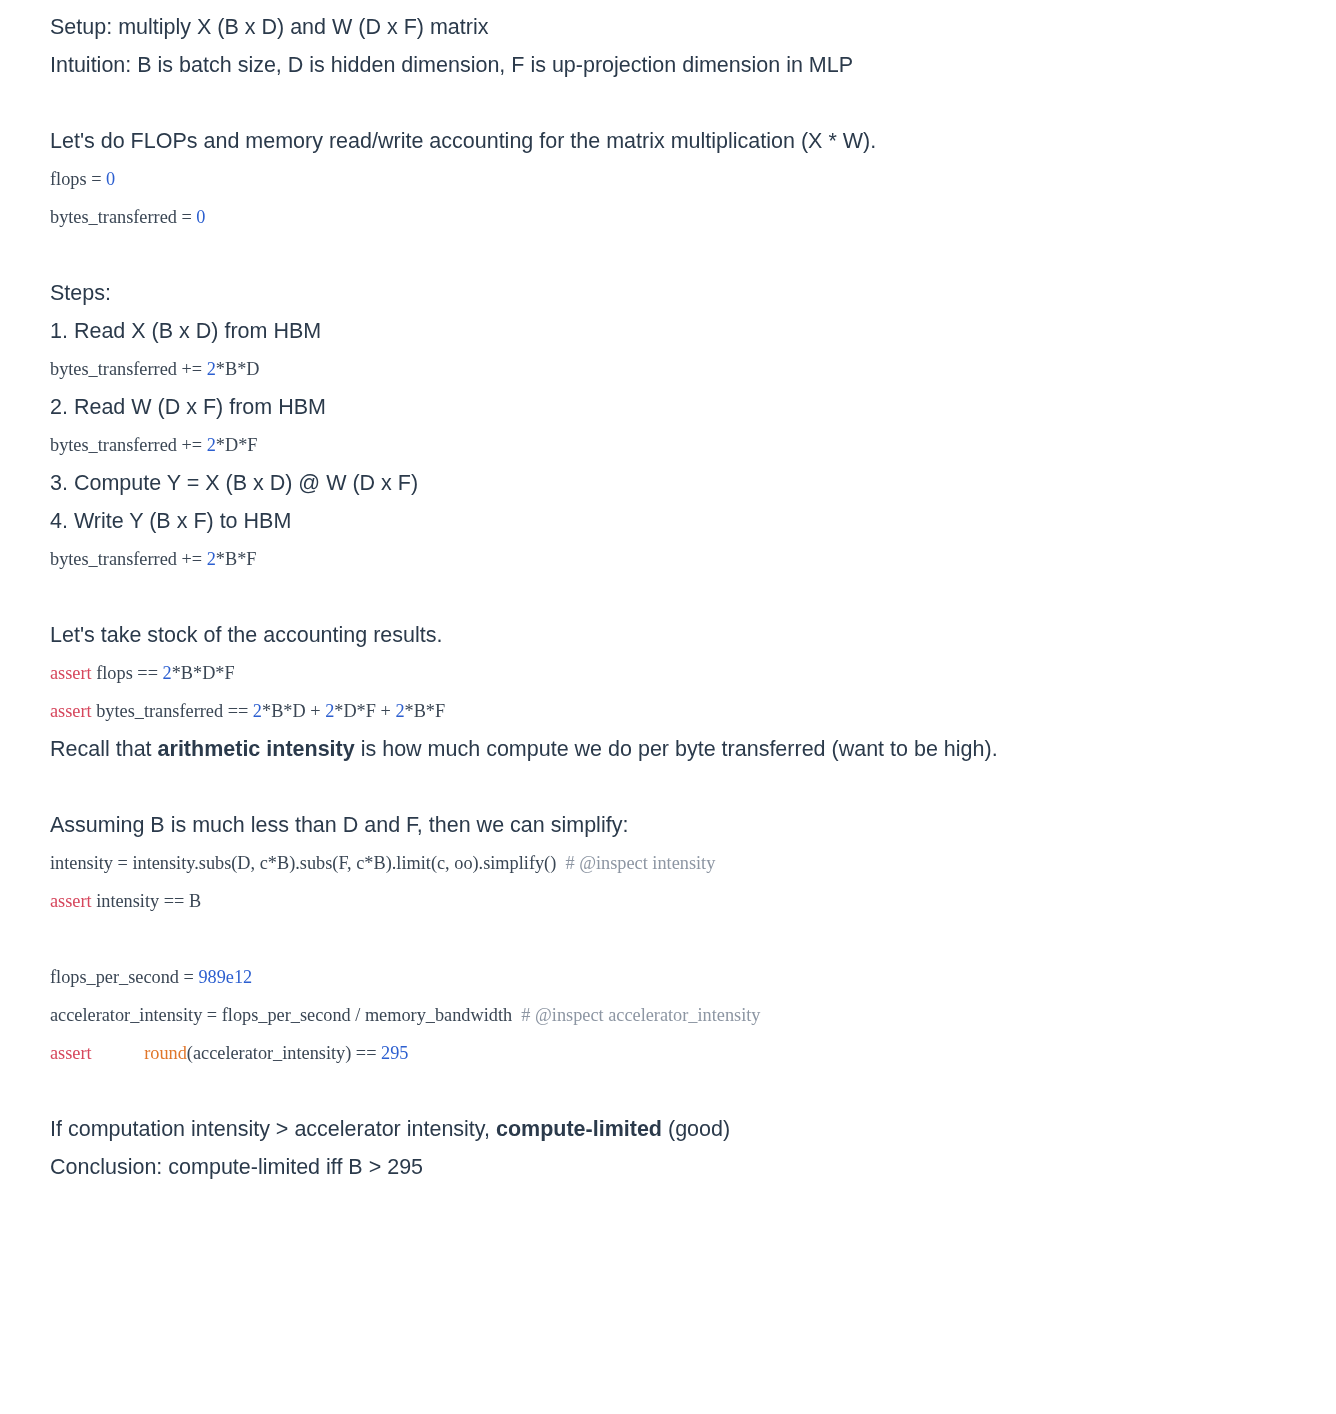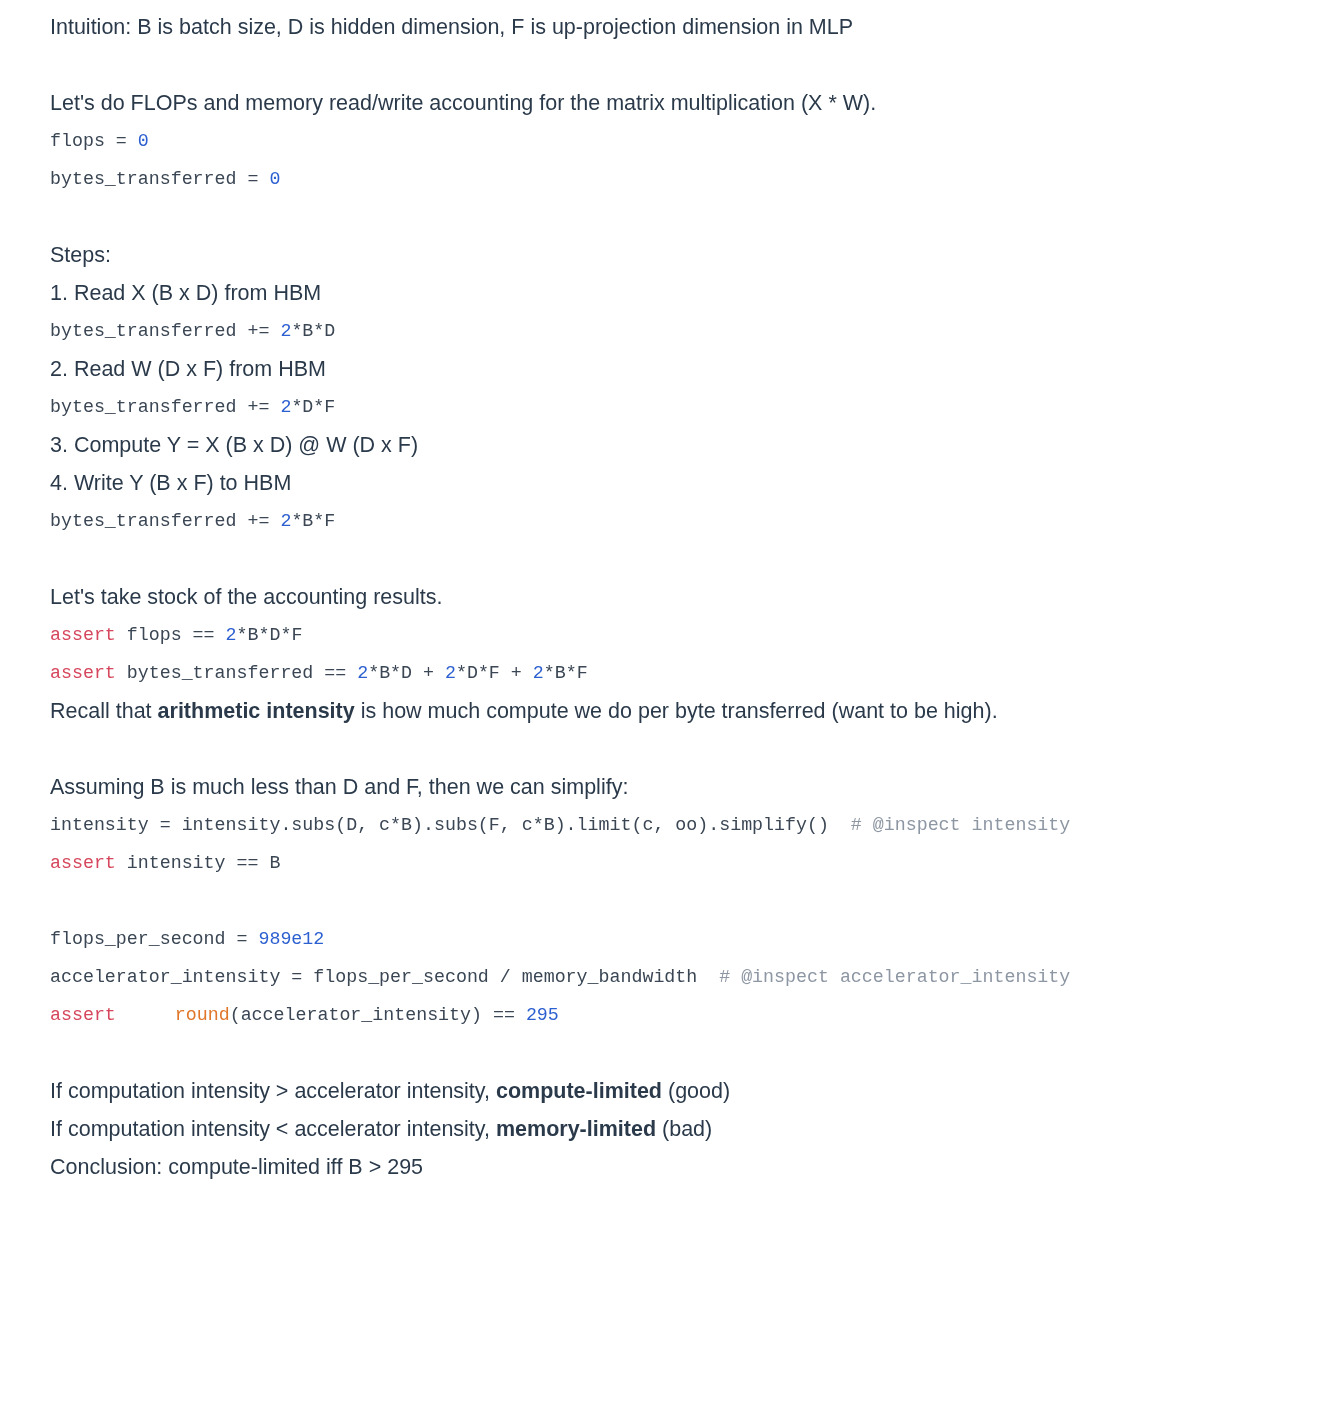--- a/index.html
+++ b/index.html
@@ -25,37 +25,38 @@
   .prose{
     font-family:"Liberation Sans", sans-serif;
     font-size:21.5px;
     line-height:38px;
     color:var(--prose);
     white-space:pre-wrap;
     letter-spacing:0px;
   }
   .prose b{font-weight:bold;}
   .code{
-    font-family:Liberation Mono, monospace;
+    font-family:Liberation Serif, serif;
     font-size:18.3px;
     line-height:38px;
     color:var(--code);
     white-space:pre-wrap;
   }
   .code .num{color:var(--num);}
   .code .kw{color:var(--kw);}
   .code .bi{color:var(--builtin);margin-left:48px;}
   .code .cm{color:var(--comment);}
   .gap{height:38px;}
 </style>
 </head>
 <body>
 
 <div id="doc">
     <div>
+      <div class="prose">Setup: multiply X (B x D) and W (D x F) matrix</div>
       <div class="prose">Intuition: B is batch size, D is hidden dimension, F is up-projection dimension in MLP</div>
     </div>
     <div class="gap"></div>
     <div>
       <div class="prose">Let's do FLOPs and memory read/write accounting for the matrix multiplication (X * W).</div>
       <div class="code"><span class="">flops = </span><span class="num">0</span></div>
       <div class="code"><span class="">bytes_transferred = </span><span class="num">0</span></div>
     </div>
     <div class="gap"></div>
     <div>
@@ -83,16 +84,15 @@
     </div>
     <div class="gap"></div>
     <div>
       <div class="code"><span class="">flops_per_second = </span><span class="num">989e12</span></div>
       <div class="code"><span class="">accelerator_intensity = flops_per_second / memory_bandwidth  </span><span class="cm"># @inspect accelerator_intensity</span></div>
       <div class="code"><span class="kw">assert</span><span class=""> </span><span class="bi">round</span><span class="">(accelerator_intensity) == </span><span class="num">295</span></div>
     </div>
     <div class="gap"></div>
     <div>
       <div class="prose"><span>If computation intensity &gt; accelerator intensity, </span><b>compute-limited</b><span> (good)</span></div>
-      <div class="prose"><span>If computation intensity &lt; accelerator intensity, </span><b>memory-limited</b><span> (bad)</span></div>
       <div class="prose">Conclusion: compute-limited iff B &gt; 295</div>
     </div>
   </div>
 
 </body></html>

